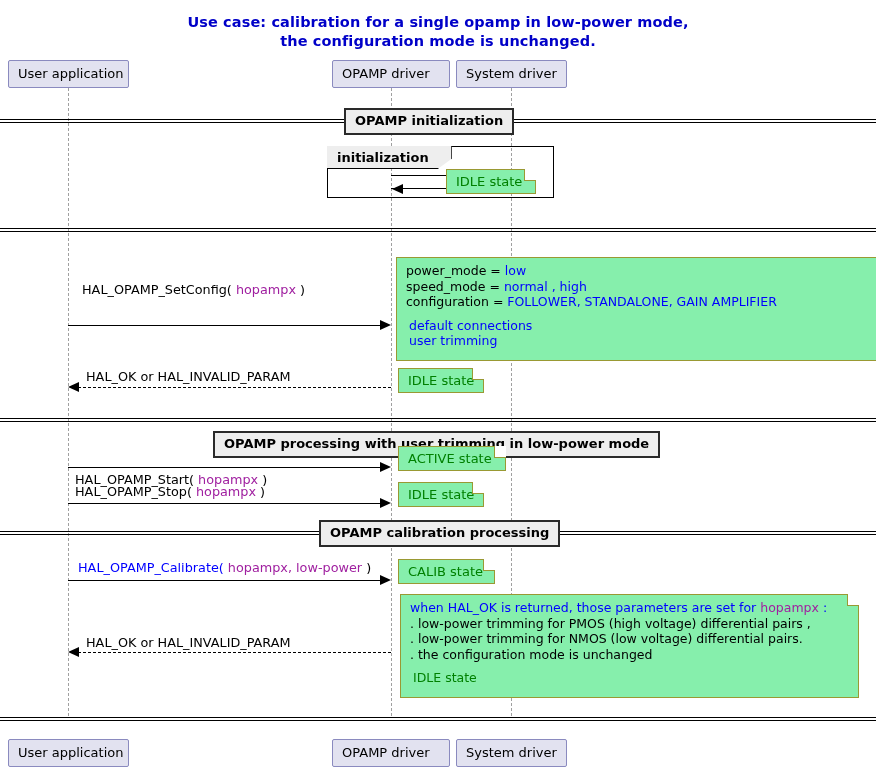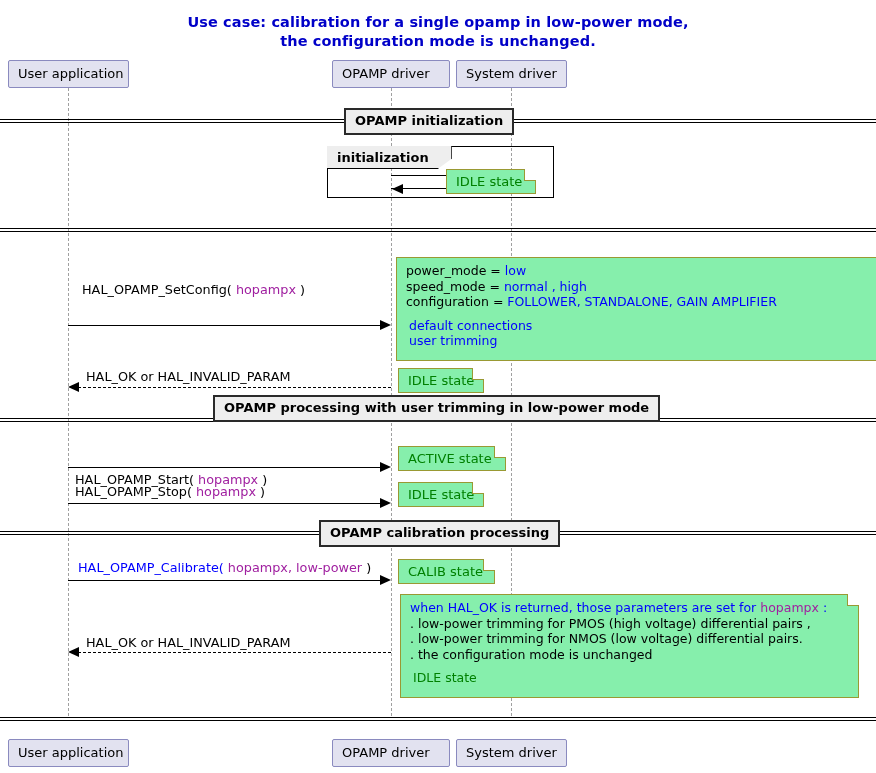--- a/index.html
+++ b/index.html
@@ -269,21 +269,21 @@
   </div>
   <div class="msg-line dashed" style="left:78px; top:387px; width:313px;"></div>
   <div class="arrow-left" style="left:68px; top:382px;"></div>
 
   <div class="note note-state" style="left:398px; top:368px; width:86px; height:25px;">
     <span class="fold"></span>
     <span class="c-green">IDLE state</span>
   </div>
 
   <div class="divider" style="top:418px;"></div>
-  <div class="divider-label" style="left:213px; top:395px;">
+  <div class="divider-label" style="left:213px; top:431px;">
     <span>OPAMP processing with user trimming in low-power mode</span>
   </div>
 
   <div class="msg-label" style="left:75px; top:449px;margin-top:24px;">
     <span class="c-black">HAL_OPAMP_Start( </span><span class="c-mag">hopampx</span><span class="c-black"> )</span>
   </div>
   <div class="msg-line" style="left:68px; top:467px; width:313px;"></div>
   <div class="arrow-right" style="left:380px; top:462px;"></div>
 
   <div class="note note-state" style="left:398px; top:446px; width:108px; height:25px;">

